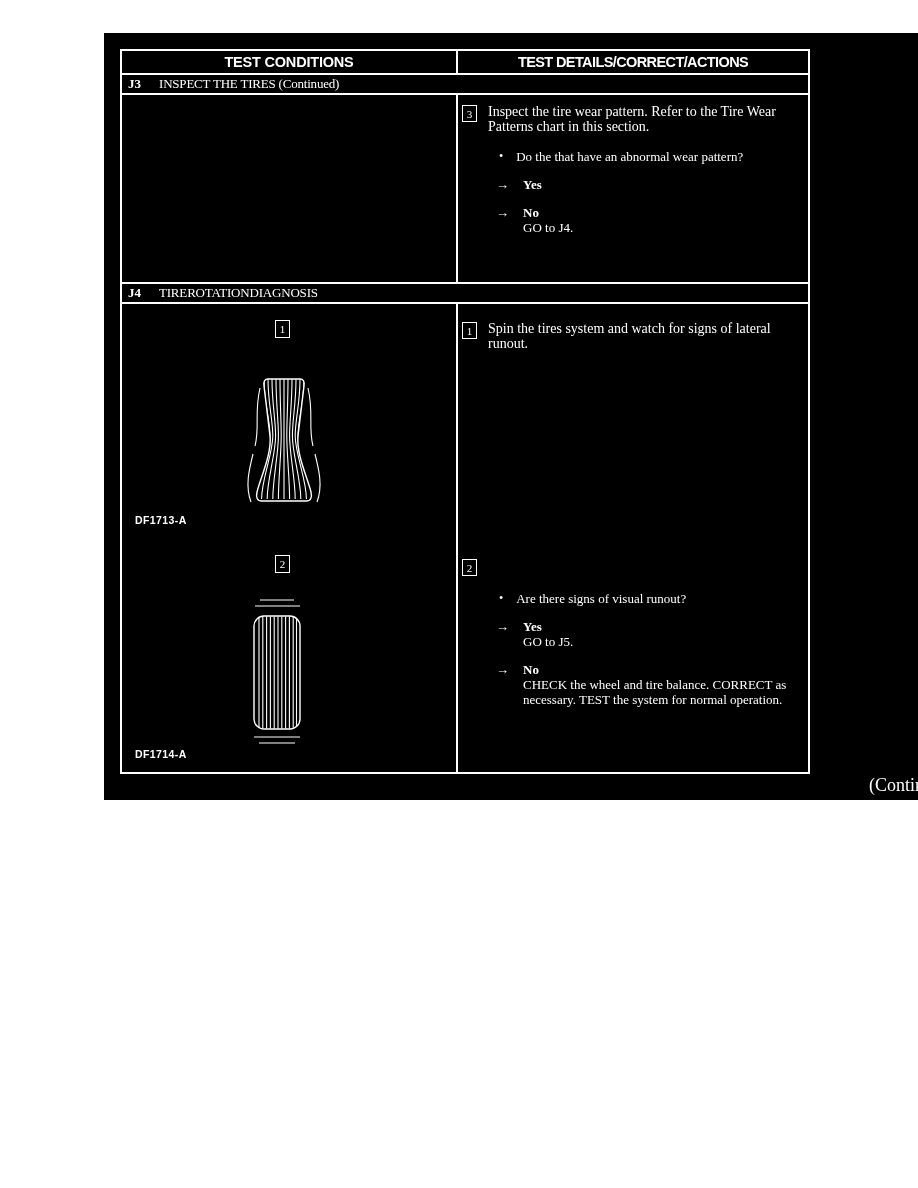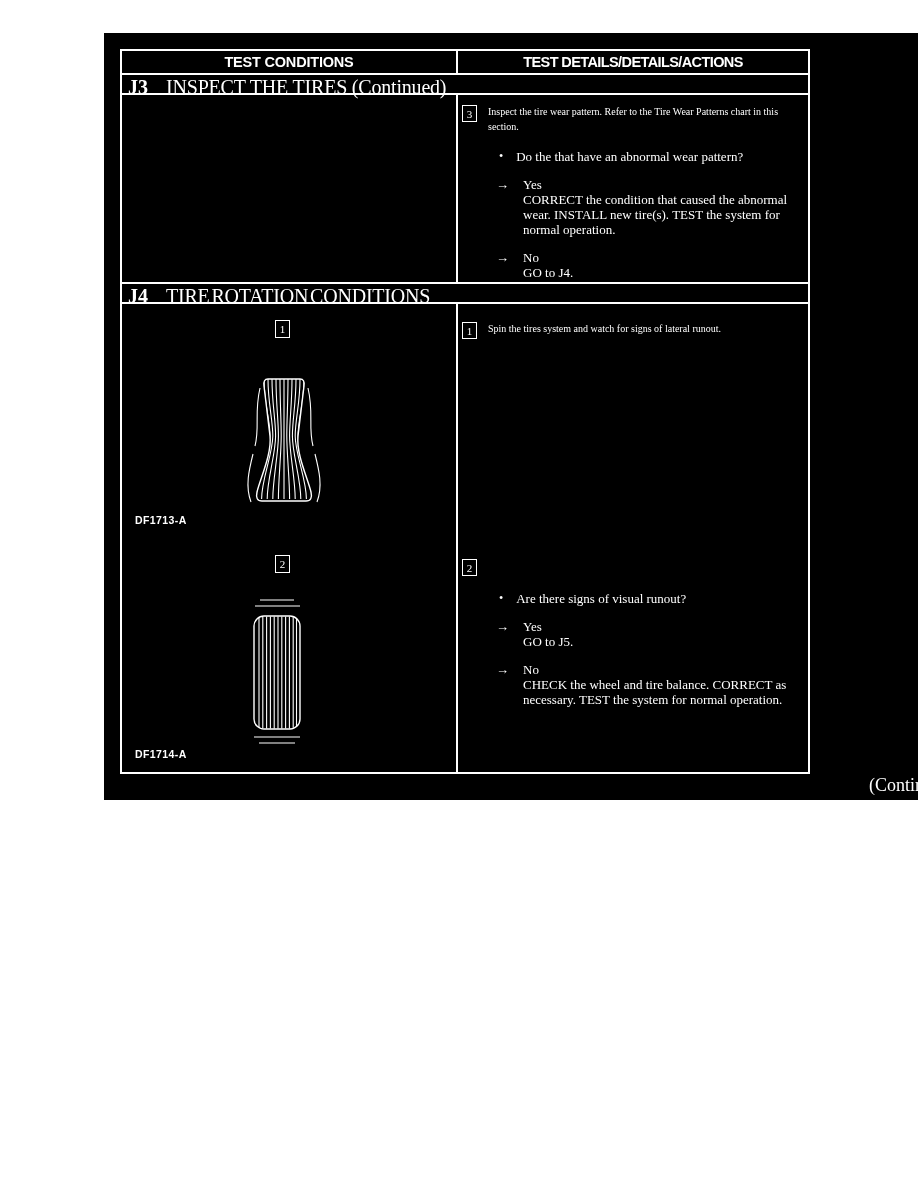--- a/index.html
+++ b/index.html
@@ -15,40 +15,40 @@
   .row { border-bottom:2px solid #fff; }
   .row:last-child { border-bottom:none; }
   .head-row { display:flex; height:24px; }
   .head-cell {
     font-family:"Liberation Sans", sans-serif; font-weight:700; font-size:14.5px;
     letter-spacing:-0.2px; text-align:center; line-height:23px;
     white-space:nowrap; overflow:hidden;
   }
   .head-cell.left { width:336px; border-right:2px solid #fff; }
   .head-cell.right { flex:1; letter-spacing:-0.6px; }
-  .section-row { height:20px; padding:1px 11px 0 6px; font-size:20px; white-space:nowrap; }
+  .section-row { height:20px; padding:1px 11px 0 6px; font-size:13px; white-space:nowrap; }
   .sec-id { font-weight:700; margin-right:18px; }
   .sec-title { letter-spacing:-0.2px; }
   .sec-title.tight { word-spacing:-3px; }
   .body-row { display:flex; }
   .body-row.r1 { height:189px; }
   .body-row.r2 { height:468px; }
   .cell-left { width:336px; border-right:2px solid #fff; position:relative; }
   .cell-right { flex:1; position:relative; padding:0 5px 0 4px; }
   .step { display:flex; gap:11px; }
   .numbox {
     flex:none; width:15px; height:17px; border:1px solid #fff;
     font-size:11px; line-height:16px; text-align:center; margin-top:1px;
   }
-  .step-text { font-size:10px; line-height:15px; max-width:306px; }
+  .step-text { font-size:14px; line-height:15px; max-width:306px; }
   .q-row { display:flex; gap:13px; margin:15px 0 0 37px; font-size:13px; line-height:15px; }
   .bullet-glyph { font-size:12px; }
   .branch { display:flex; gap:14px; margin:13px 0 0 34px; font-size:13px; line-height:15px; }
   .arrow-glyph { flex:none; }
-  .branch-label { font-weight:400; }
+  .branch-label { font-weight:700; }
   .branch-text { max-width:266px; }
   .pad-top-step3 { padding-top:9px; }
   .abs { position:absolute; }
   .fig-numbox {
     position:absolute; width:15px; height:18px; border:1px solid #fff;
     font-size:11px; line-height:17px; text-align:center;
   }
   .fig-code {
     position:absolute; font-family:"Liberation Sans", sans-serif; font-weight:700;
     font-size:10.5px; letter-spacing:0.4px;text-align:center;
@@ -61,21 +61,21 @@
 </style>
 </head>
 <body>
 
 <div class="scan-page">
 
   <div class="diag-table">
 
     <div class="row head-row">
       <div class="head-cell left">TEST CONDITIONS</div>
-      <div class="head-cell right">TEST DETAILS/DETAILS/ACTIONS</div>
+      <div class="head-cell right">TEST DETAILS/CORRECT/ACTIONS</div>
     </div>
 
     <div class="row section-row">
       <span class="sec-id">J3</span><span class="sec-title">INSPECT THE TIRES (Continued)</span>
     </div>
 
     <div class="row body-row r1">
       <div class="cell-left"></div>
       <div class="cell-right pad-top-step3">
         <div class="step">
@@ -83,35 +83,34 @@
           <div class="step-text">Inspect the tire wear pattern. Refer to the Tire Wear Patterns chart in this section.</div>
         </div>
         <div class="q-row">
           <span class="bullet-glyph">•</span>
           <span>Do the that have an abnormal wear pattern?</span>
         </div>
         <div class="branch">
           <span class="arrow-glyph">→</span>
           <div>
             <div class="branch-label">Yes</div>
-            <div class="branch-text">CORRECT the condition that caused the abnormal wear. INSTALL new tire(s). TEST the system for normal operation.</div>
           </div>
         </div>
         <div class="branch">
           <span class="arrow-glyph">→</span>
           <div>
             <div class="branch-label">No</div>
             <div class="branch-text">GO to J4.</div>
           </div>
         </div>
       </div>
     </div>
 
     <div class="row section-row">
-      <span class="sec-id">J4</span><span class="sec-title tight">TIRE ROTATION CONDITIONS</span>
+      <span class="sec-id">J4</span><span class="sec-title tight">TIRE ROTATION DIAGNOSIS</span>
     </div>
 
     <div class="row body-row r2">
       <div class="cell-left">
 
         <div class="fig-numbox" style="left:153px; top:16px;">1</div>
         <svg class="fig-svg" style="left:114px; top:70px;" width="96" height="136" viewBox="0 0 96 136">
           <defs>
             <clipPath id="clip-fig1">
               <path d="M32,5 L64,5 Q69,5 68,12 C66,28 64,45 62,62 C60,80 72,105 75,118 Q77,127 70,127 L26,127 Q19,127 21,118 C24,105 36,80 34,62 C32,45 30,28 28,12 Q27,5 32,5 Z"></path>

